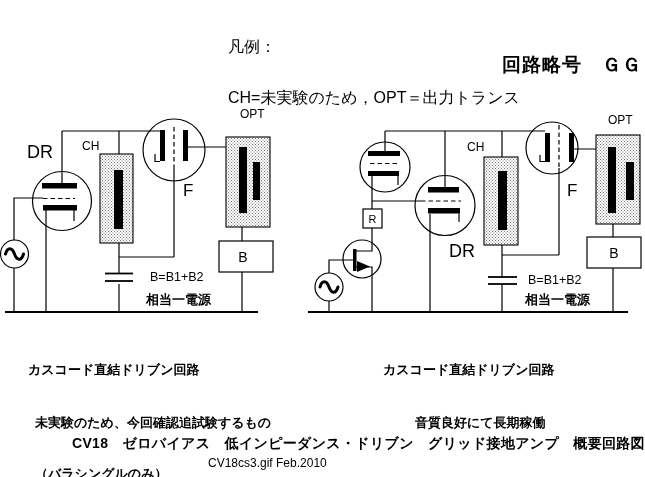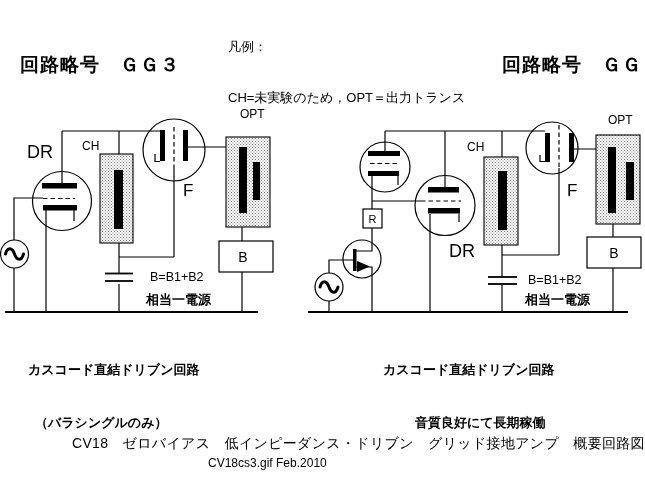--- a/index.html
+++ b/index.html
@@ -1,31 +1,31 @@
 <!DOCTYPE html>
 <html><head>
 <meta charset="utf-8">
 <style>
   html,body{margin:0;padding:0;background:#fff;}
   .canvas{
     position:relative;width:645px;height:477px;background:#ffffff;
     font-family:"Liberation Sans","DejaVu Sans",sans-serif;color:#000;overflow:hidden;
   }
   .abs{position:absolute;white-space:pre;}
-  .legend{left:228px;top:4px;font-size:13px;line-height:17px;}
+  .legend{left:228px;top:4px;font-size:16px;line-height:17px;}
   .title{font-size:19px;font-weight:bold;letter-spacing:1px;}
   .title-left{left:20px;top:52px;}
   .title-right{left:502px;top:52px;}
   .desc{font-size:13px;font-weight:bold;line-height:19px;}
   .desc-left{left:28px;top:322px;}
   .desc-right{left:383px;top:322px;}
   .note{font-size:13px;font-weight:bold;line-height:17px;}
   .note-left{left:35px;top:380px;}
   .note-right{left:415px;top:380px;}
-  .caption1{left:72px;top:435px;font-size:14px;font-weight:normal;letter-spacing:0.3px;}
+  .caption1{left:72px;top:435px;font-size:14px;font-weight:bold;letter-spacing:0.3px;}
   .caption2{left:208px;top:456px;font-size:12px;}
   svg{position:absolute;left:0;top:0;}
   svg text{font-family:"Liberation Sans","DejaVu Sans",sans-serif;fill:#000;}
   .lbl-lg{font-size:18px;}
   .lbl-md{font-size:17px;}
   .lbl-sm{font-size:12px;}
   .lbl-r{font-size:11px;}
   .lbl-b{font-size:14px;}
   .lbl-f{font-size:12.5px;}
   .lbl-jp{font-size:13px;font-weight:bold;}
@@ -201,31 +201,31 @@
       <text class="lbl-f" x="528" y="284">B=B1+B2</text>
       <text class="lbl-jp" x="525" y="304">相当一電源</text>
     </g>
   </svg>
 
   <div class="abs legend">
     <div>凡例：</div>
     <div>CH=未実験のため，OPT＝出力トランス</div>
   </div>
 
-  <div class="abs title title-left">回路略号　ＧＧ３</div>
   <div class="abs title title-right">回路略号　ＧＧ４</div>
 
   <div class="abs desc desc-left">
     <div>カスコード直結ドリブン回路</div>
   </div>
   <div class="abs desc desc-right">
     <div>カスコード直結ドリブン回路</div>
   </div>
 
   <div class="abs note note-left">
+    <div>未実験のため、今回確認追試験するもの</div>
     <div>（バラシングルのみ）</div>
   </div>
   <div class="abs note note-right">
     <div>音質良好にて長期稼働</div>
   </div>
 
   <div class="abs caption1">CV18　ゼロバイアス　低インピーダンス・ドリブン　グリッド接地アンプ　概要回路図</div>
   <div class="abs caption2">CV18cs3.gif Feb.2010</div>
 
 </div>

